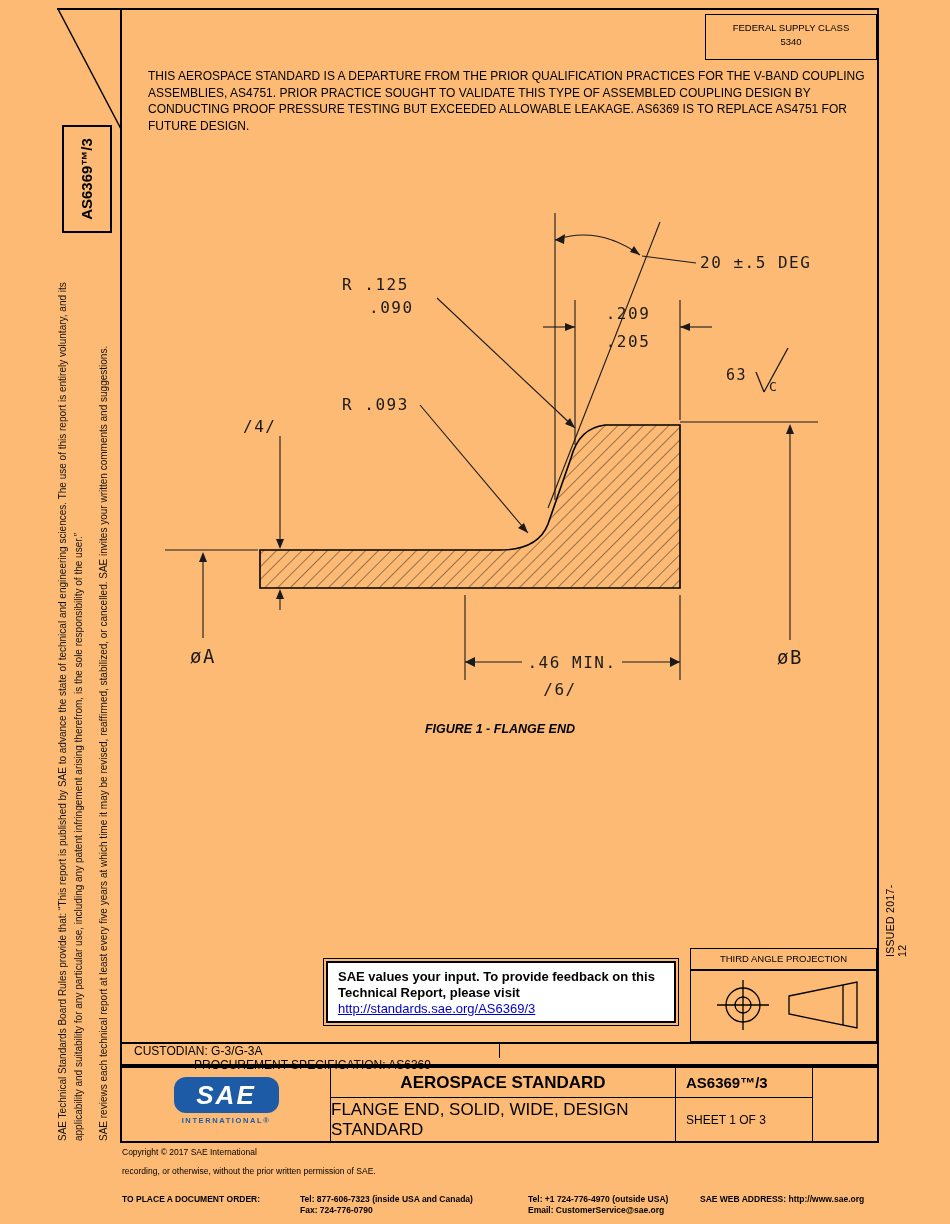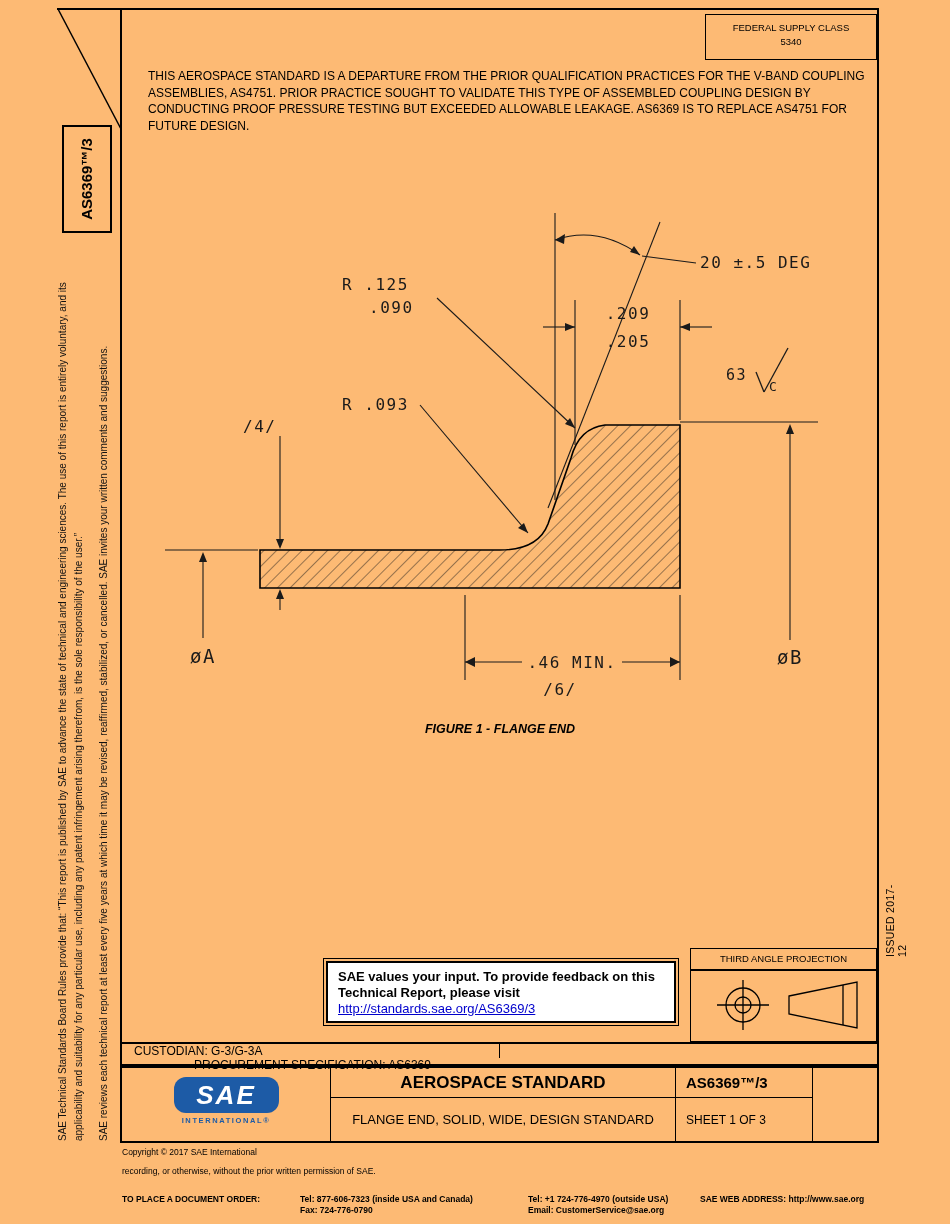--- a/index.html
+++ b/index.html
@@ -40,21 +40,21 @@
              border:2px solid #000; display:flex; }
   .tb-logo { width:209px; border-right:1.5px solid #000; display:flex; flex-direction:column;
              align-items:center; justify-content:flex-start; padding-top:9px; }
   .sae-badge { width:105px; height:36px; background:#1d5ba6; border-radius:12px;
              display:flex; align-items:center; justify-content:center;
              color:#fff; font-weight:bold; font-style:italic; font-size:26px; letter-spacing:2px; }
   .sae-sub { margin-top:3px; font-size:7.5px; font-weight:bold; letter-spacing:1.6px; color:#1d5ba6; }
   .tb-center { width:345px; border-right:1.5px solid #000; }
   .tb-type { height:30px; border-bottom:1.5px solid #000; text-align:center;
              line-height:29px; font-weight:bold; font-size:17px; }
-  .tb-title { height:43px; display:flex; align-items:center; justify-content:center; font-size:13px; }
+  .tb-title { height:43px; display:flex; align-items:center; justify-content:center; font-size:17px; }
   .tb-num { width:137px; border-right:1.5px solid #000; }
   .tb-docnum { height:30px; border-bottom:1.5px solid #000; line-height:29px;
              padding-left:10px; font-weight:bold; font-size:15px; }
   .tb-sheet { height:43px; display:flex; align-items:center; padding-left:10px; font-size:12px; }
   .tb-end { flex:1; }
   .ft  { position:absolute; font-size:8.5px; }
   .ftb { position:absolute; font-size:8.5px; font-weight:bold;margin-top:16px; }
 </style>
 </head>
 <body>

